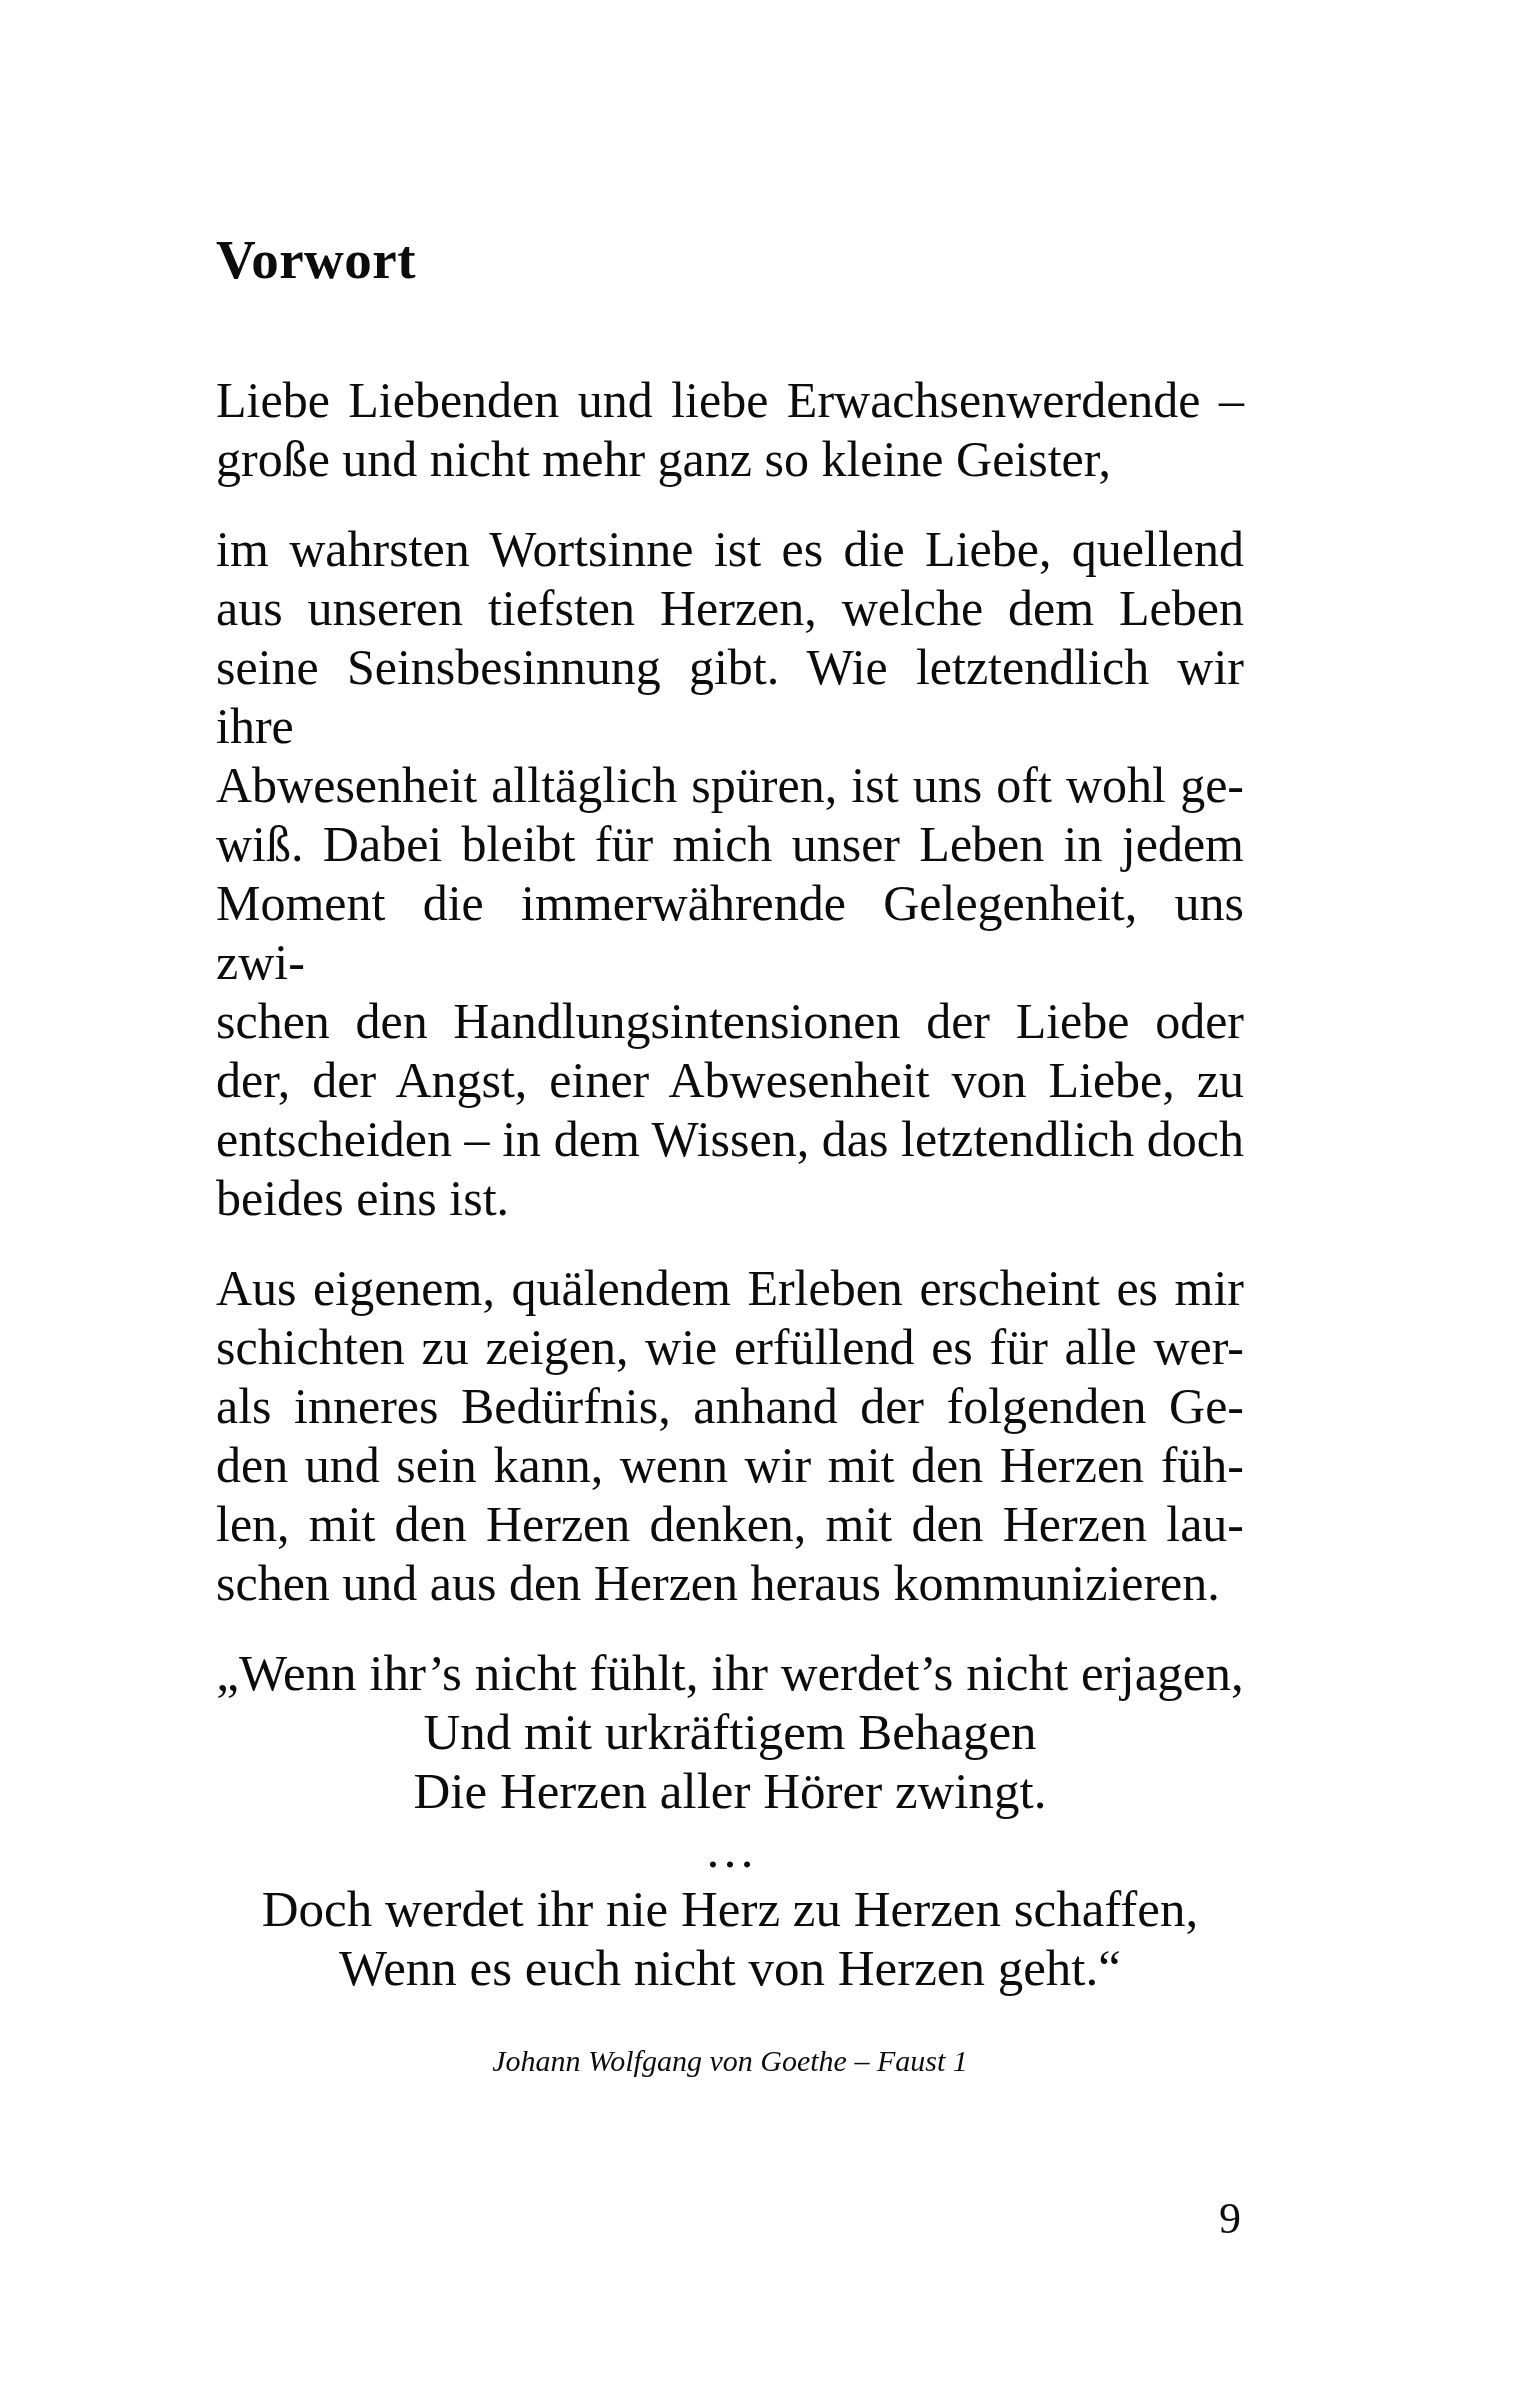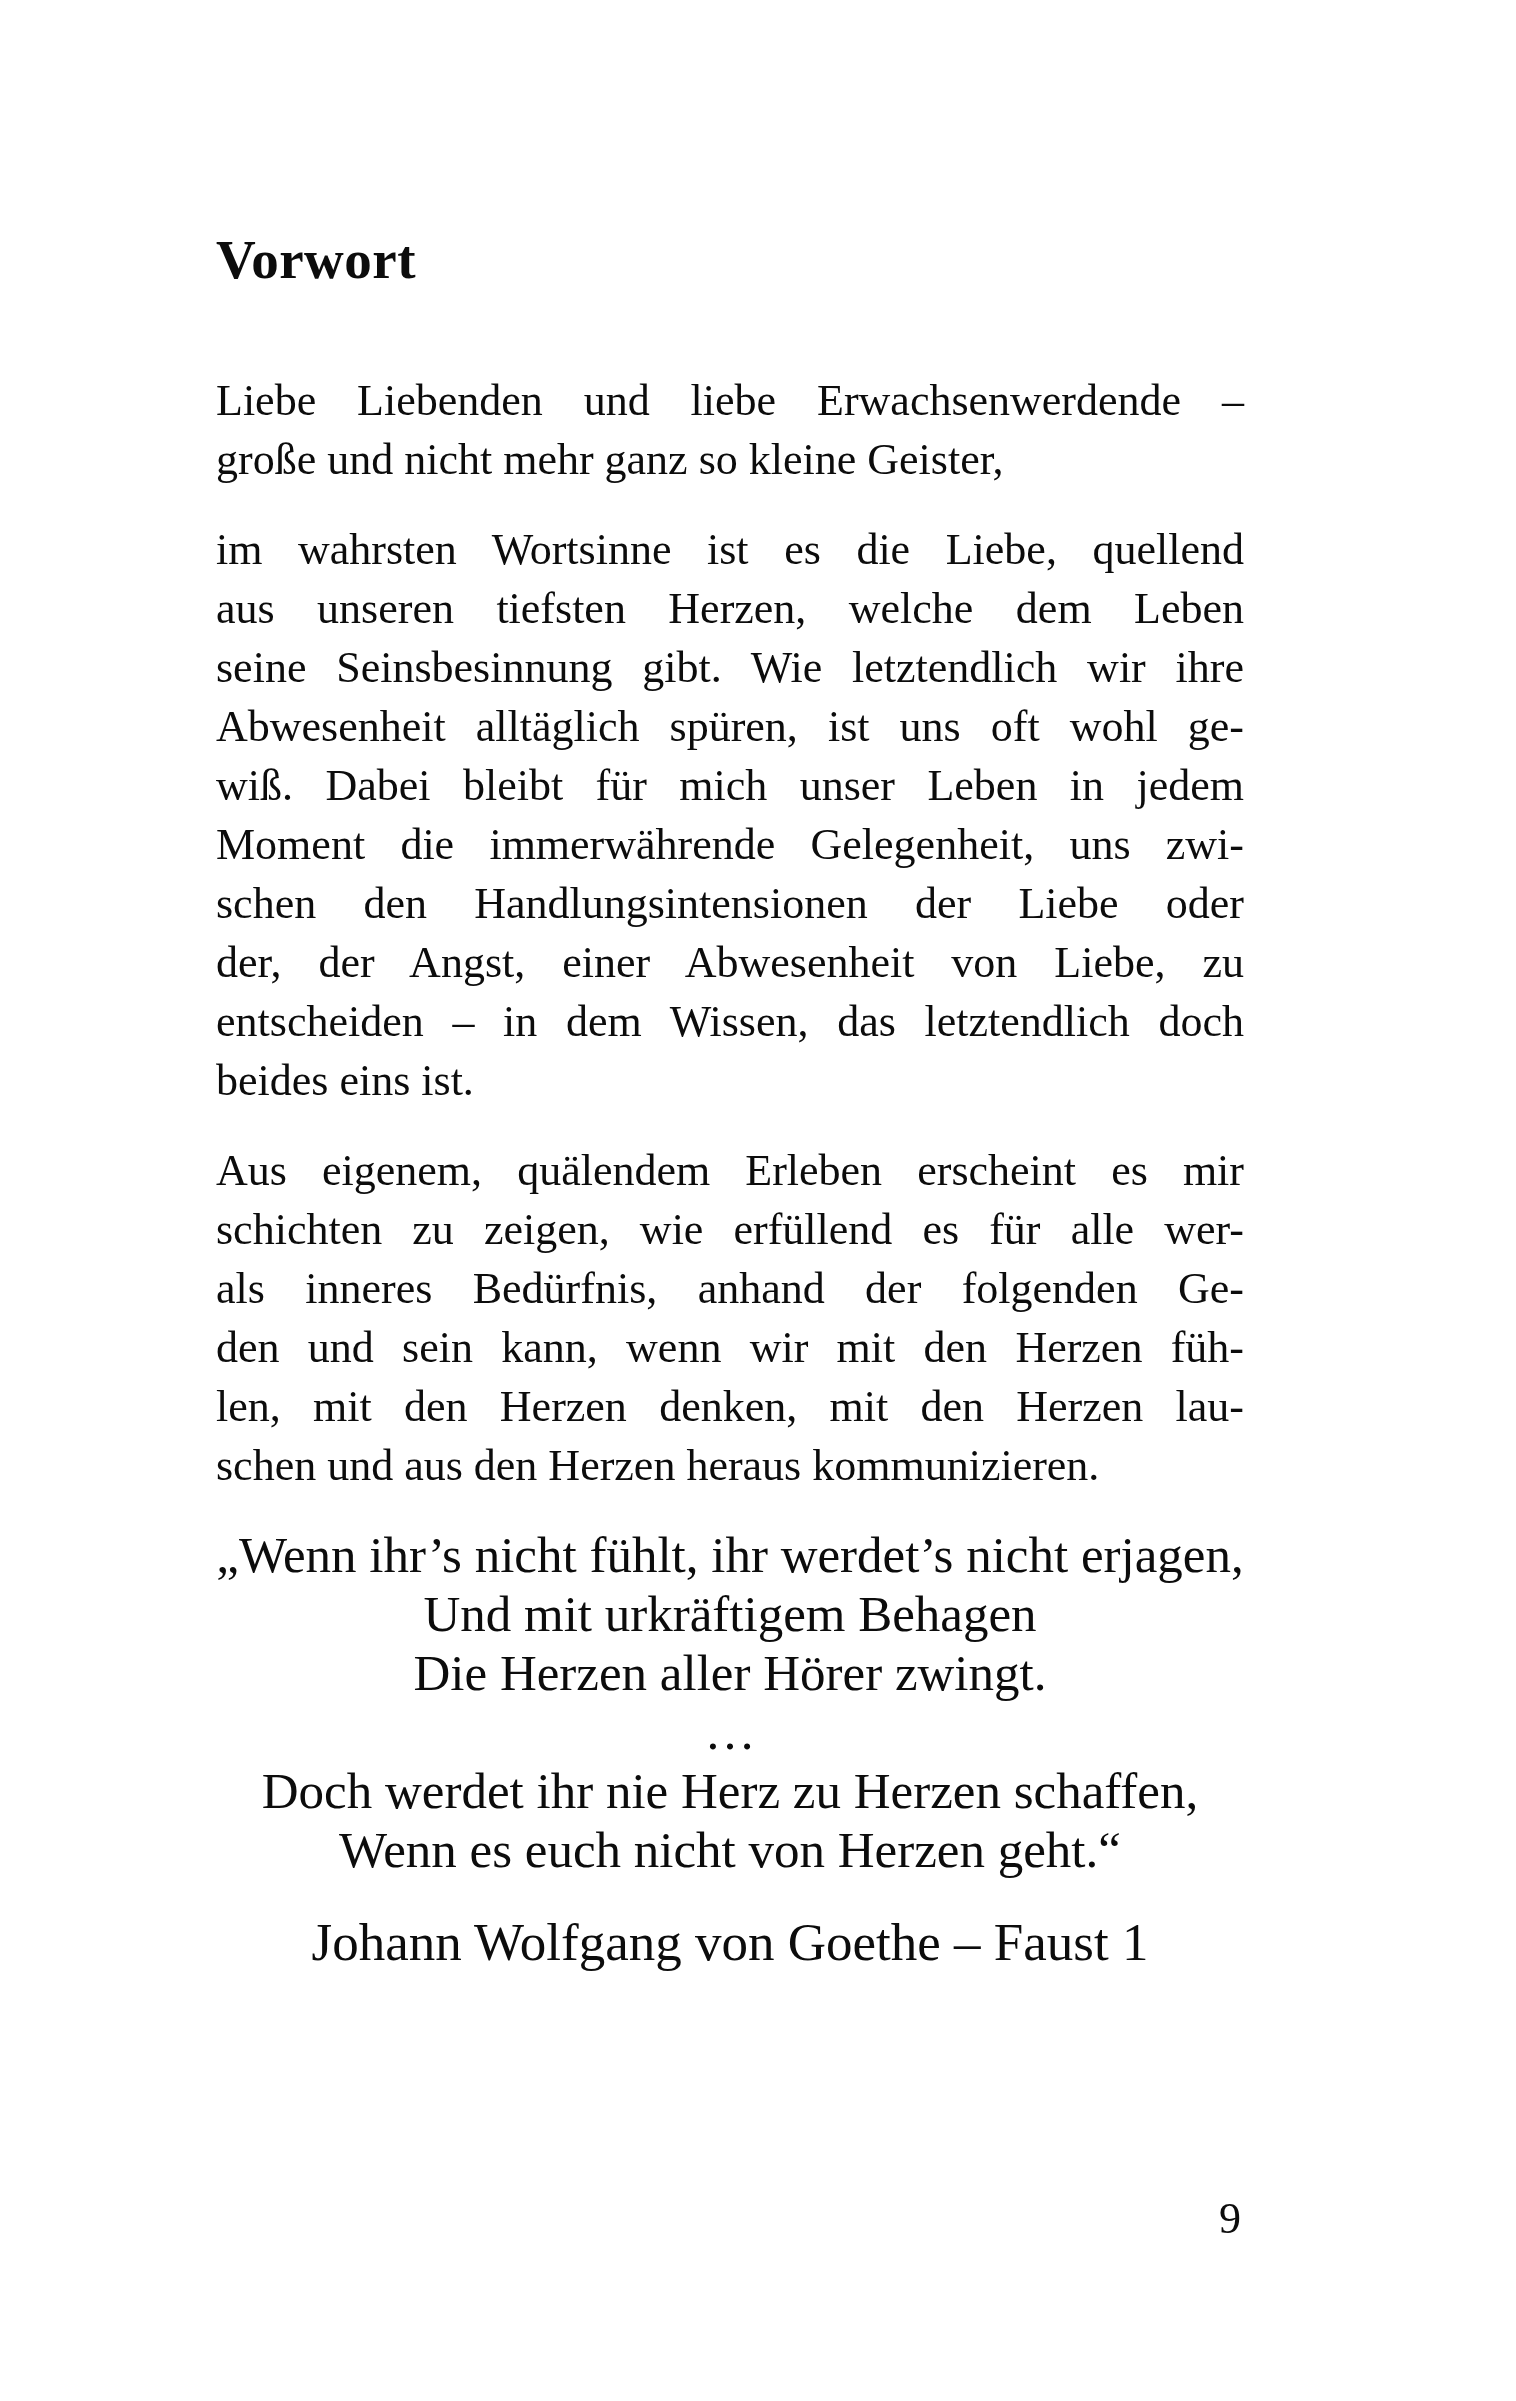--- a/index.html
+++ b/index.html
@@ -19,21 +19,21 @@
     overflow: hidden;
   }
   .title {
     font-size: 55px;
     font-weight: bold;
     line-height: 1.1;
     margin: 0 0 80px 0;
     letter-spacing: 0.5px;
   }
   .paragraph {
-    font-size: 44px;
+    font-size: 50px;
     line-height: 59px;
     margin: 0 0 31px 0;
   }
   .paragraph .line {
     text-align: justify;
     text-align-last: justify;
     white-space: normal;
   }
   .paragraph .line.last {
     text-align-last: left;
@@ -42,22 +42,23 @@
     font-size: 51px;
     line-height: 59px;
     margin-top: 15px;
   }
   .poem .line,
   .poem .line.last {
     text-align: center;
     text-align-last: center;
   }
   .attribution {
-    font-size: 53px;
+    font-size: 30px;
     line-height: 59px;
+    font-style: italic;
     text-align: center;
     margin-top: 33px;
   }
   .page-number {
     position: absolute;
     right: 214px;
     bottom: 160px;
     font-size: 44px;
     line-height: 1;
   }

